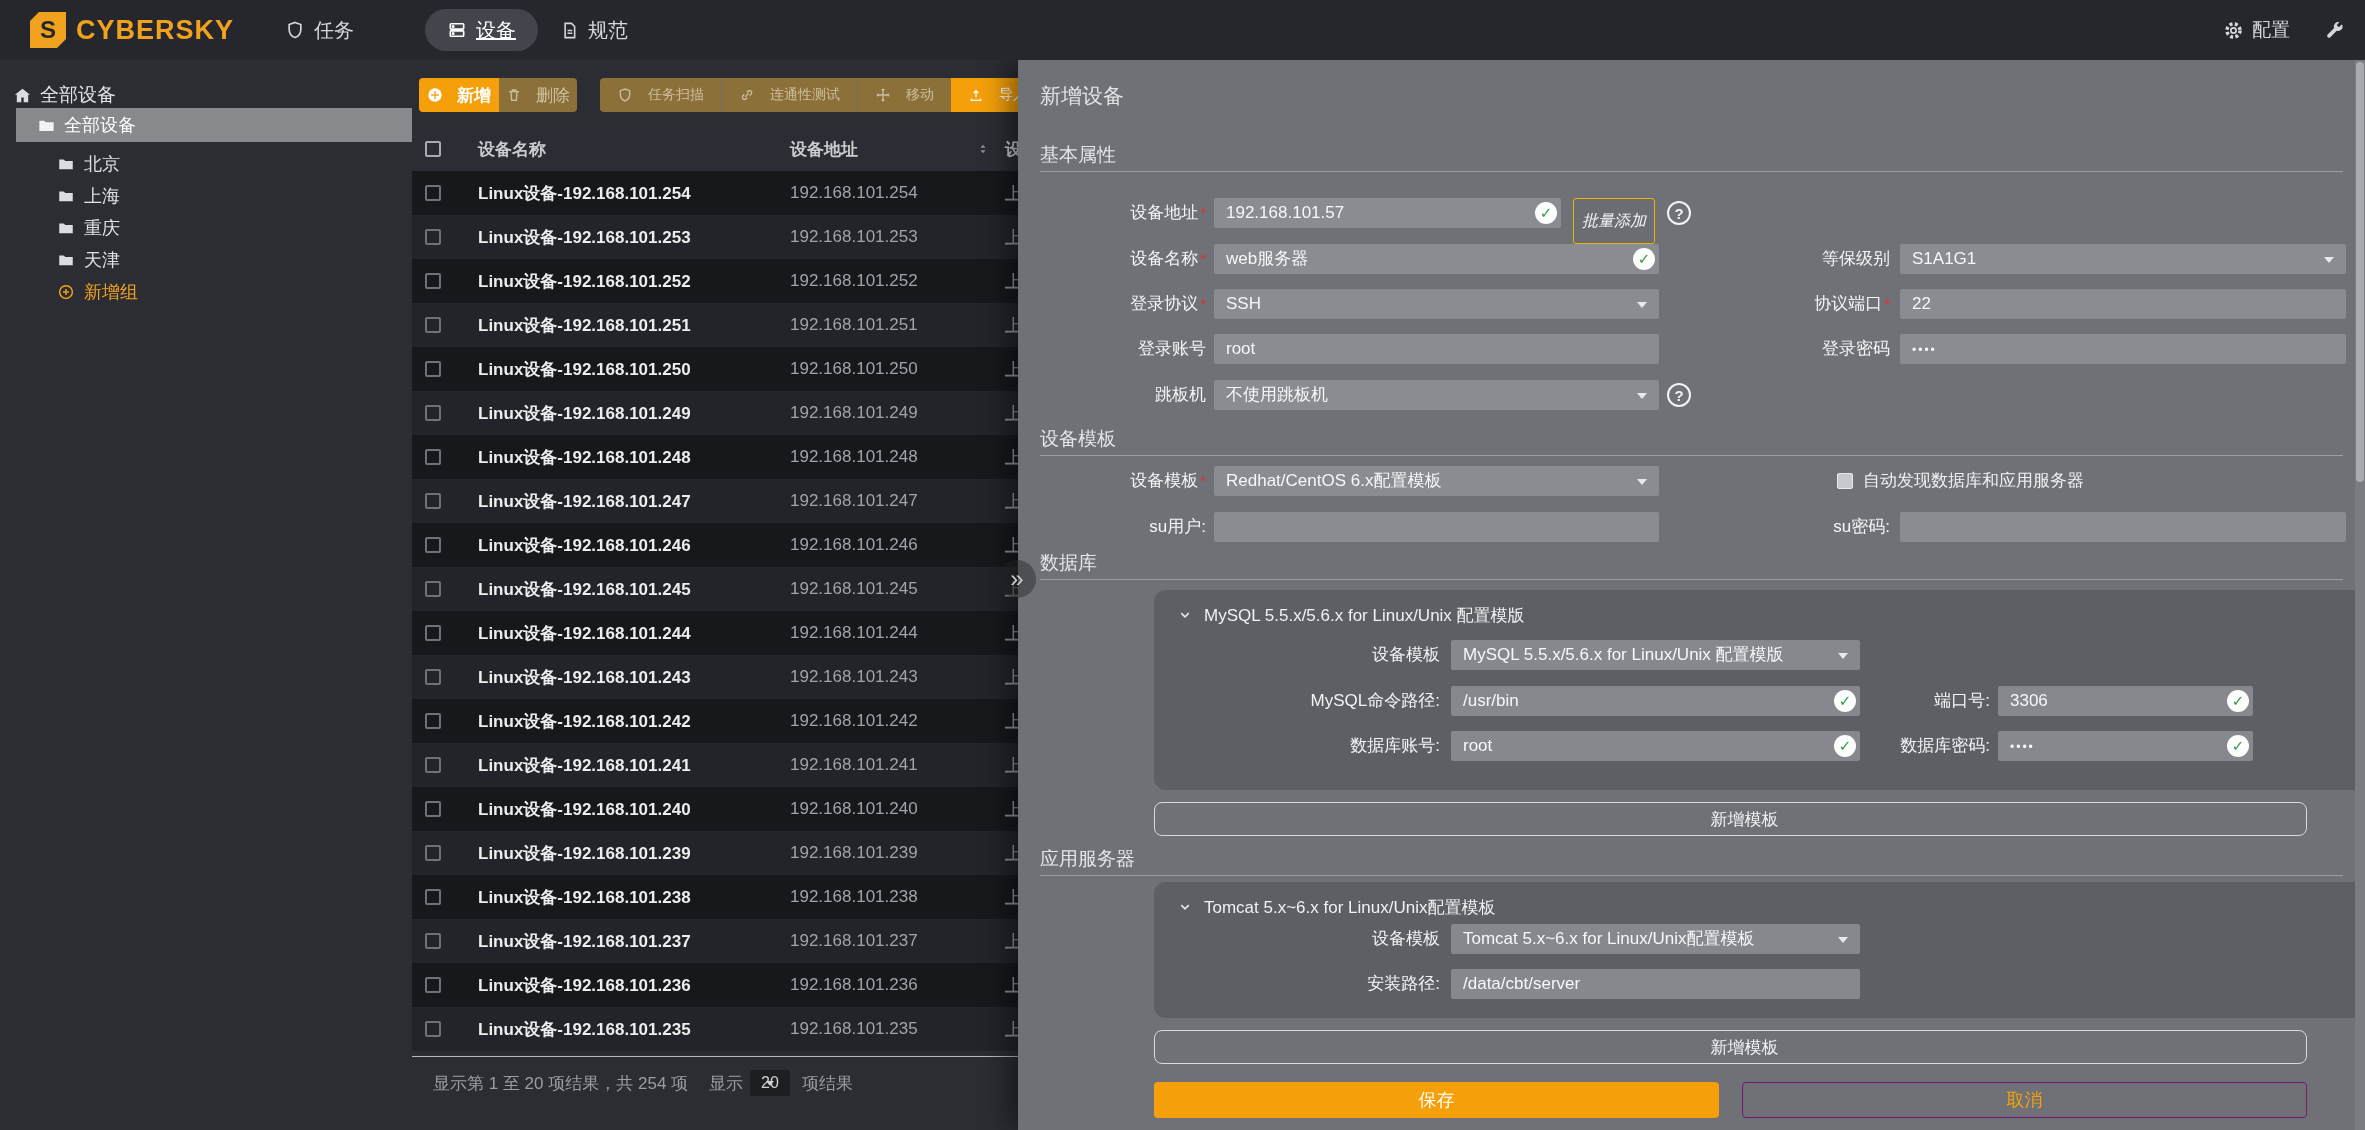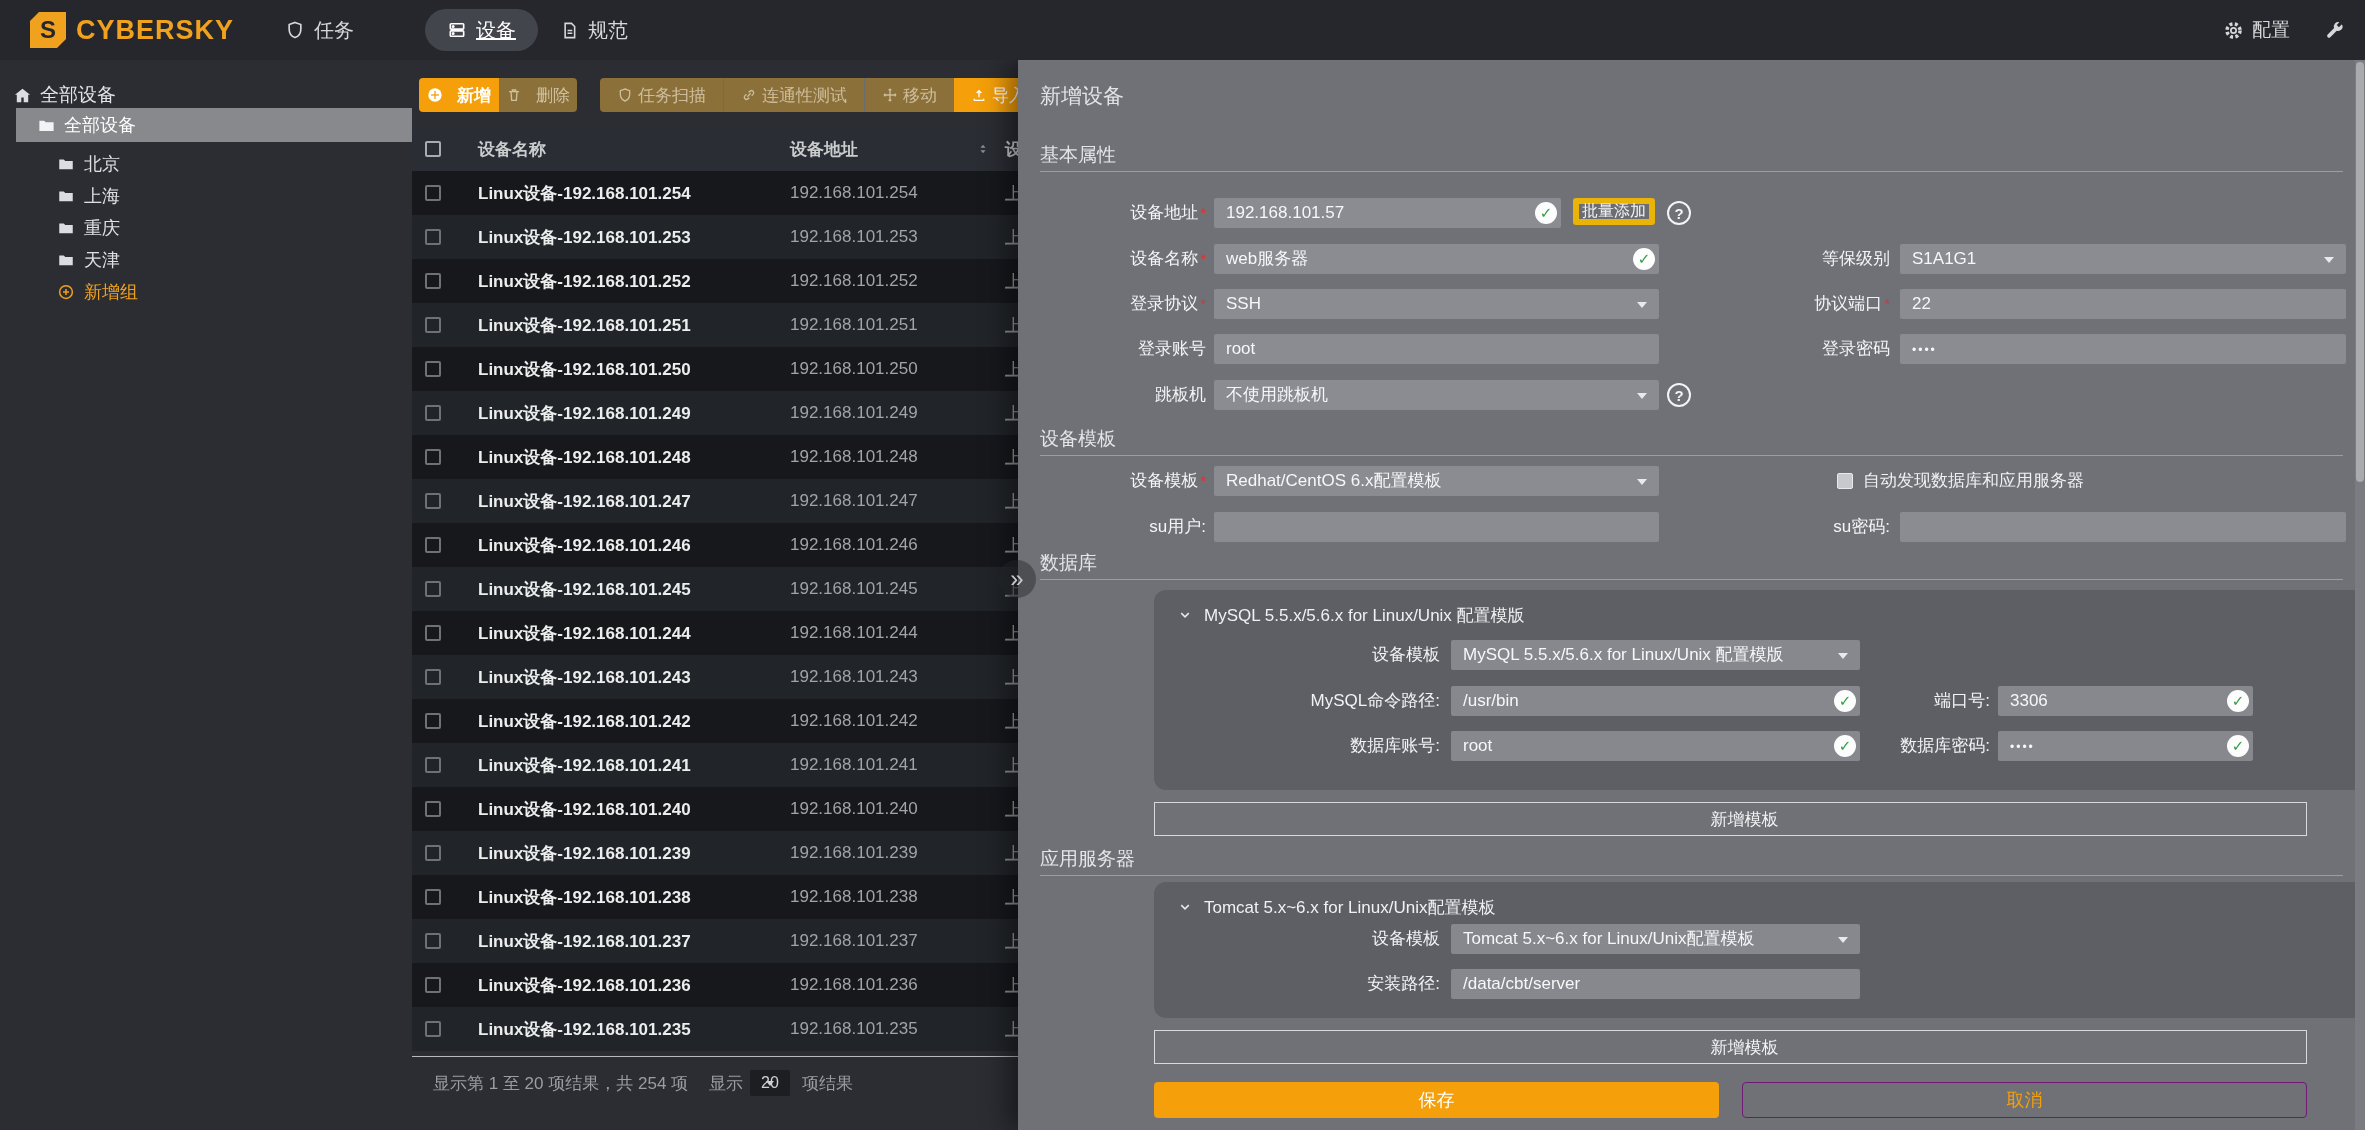--- a/index.html
+++ b/index.html
@@ -31,21 +31,21 @@
   .tree-child .t-icon { left:56px; } .tree-child .t-label { left:84px; }
   .tree-row.accent { color:#f0a11e; }
 
   
   .content { position:absolute; left:412px; top:60px; right:0; height:1070px; background:#2b2d33; }
   .toolbar { position:absolute; left:0; top:18px; height:34px; width:100%; }
   .tbtn { position:absolute; top:0; height:34px; display:flex; align-items:center; justify-content:center; gap:14px; font-size:17px; cursor:pointer; }
   .btn-add { left:7px; width:80px; background:#f5a00a; color:#fff; border-radius:4px 0 0 4px; font-weight:bold; }
   .btn-del { left:87px; width:78px; background:#8c7039; color:#cfc1a0; border-radius:0 4px 4px 0; cursor:default; }
   .tgroup { position:absolute; left:188px; top:0; height:34px; width:560px; display:flex; align-items:stretch; border-radius:4px; overflow:hidden; }
-  .gbtn { display:flex; align-items:center; gap:5px; padding:0 17px; font-size:17px; background:#8c7039; color:rgba(243,235,216,0.62); cursor:default; }
+  .gbtn { display:flex; align-items:center; gap:15px; padding:0 17px; font-size:14px; background:#8c7039; color:rgba(243,235,216,0.62); cursor:default; }
   .gbtn.on { background:#f5a00a; color:#fff; cursor:pointer; }
   .gsep { width:1px; background:rgba(255,255,255,0.30); }
   .gsep.osep { background:rgba(255,255,255,0.55); }
 
   .thead { position:absolute; left:0; top:67px; width:1120px; height:44px; background:#2a2d33; color:#caccce; font-size:17px; font-weight:bold; }
   .thead span { position:absolute; top:50%; transform:translateY(-50%); }
   .cb { position:absolute; top:50%; transform:translateY(-50%); width:16px; height:16px; border:2px solid #a9abaf; border-radius:2px; background:transparent; cursor:pointer; }
   .row-cb { border:2px solid #6f7176; }
   .tbody { position:absolute; left:0; top:111px; width:1120px; }
   .trow { position:relative; width:1120px; height:44px; cursor:pointer; }
@@ -78,37 +78,37 @@
   .star { color:#e03131; font-size:15px; vertical-align:top; margin-left:2px; }
   .fld { position:absolute; height:30px; background:#8a8c91; border-radius:2px; color:#f6f7f8; font-size:17px; line-height:30px;
          padding:0 34px 0 12px; white-space:nowrap; overflow:hidden; cursor:text; }
   .fld-l { left:196px; width:445px; } .fld-r { left:882px; width:446px; }
   .sel { cursor:pointer; }
   .sel::after { content:""; position:absolute; right:12px; top:13px; border:5px solid transparent; border-top:6px solid #e8e9eb; }
   .chk-ok { position:absolute; right:4px; top:4px; width:22px; height:22px; background:#fdfdfd; border-radius:50%;
             color:#2f9e44; font-size:15px; font-weight:bold; display:flex; align-items:center; justify-content:center; }
   .help { position:absolute; width:24px; height:24px; border:2px solid #f2f3f4; border-radius:50%; color:#f2f3f4;
           font-size:15px; font-weight:bold; display:flex; align-items:center; justify-content:center; top:3px; cursor:pointer; }
-  .mini-btn { position:absolute; left:555px; width:82px; height:27px; background:#6b6d73; border:6px solid #eab308; border-radius:3px;
-              color:#f4f5f6; font-size:16px; display:flex; align-items:center; justify-content:center; cursor:pointer; }
+  .mini-btn { position:absolute; left:555px; width:82px; height:46px; background:#6b6d73; border:1px solid #eab308; border-radius:3px;
+              color:#f4f5f6; font-size:16px; display:flex; align-items:center; justify-content:center; cursor:pointer;font-style:italic; }
   .frow { position:absolute; left:0; width:100%; height:30px; }
   .pwd { font-size:12px; letter-spacing:2px; }
   .ckbox { position:absolute; left:819px; top:7px; width:16px; height:16px; background:#c7c9cd; border:1px solid #e9e9eb; border-radius:2px; cursor:pointer; }
   .ck-label { position:absolute; left:845px; font-size:17px; color:#eff0f1; line-height:30px; }
 
   .sub-panel { position:absolute; left:136px; width:1268px; background:#5d5f64; border-radius:12px; }
   .sp-caret { position:absolute; left:22px; top:16px; width:18px; height:18px; color:#e8e9eb; cursor:pointer; }
   .sp-title { position:absolute; left:50px; top:14px; font-size:17px; color:#f0f1f2; }
   .sp-help { right:16px; top:12px; }
   .sp-lab { position:absolute; width:200px; text-align:right; font-size:17px; color:#f2f3f4; line-height:30px; white-space:nowrap; }
   .sp-lab-l { left:86px; } .sp-lab-r { left:636px; width:200px; }
   .sp-fld { position:absolute; height:30px; background:#86888d; border-radius:2px; color:#f6f7f8; font-size:17px; line-height:30px;
             padding:0 34px 0 12px; white-space:nowrap; overflow:hidden; }
   .sp-fld-l { left:297px; width:409px; } .sp-fld-r { left:844px; width:255px; }
-  .wide-btn { position:absolute; left:136px; width:1153px; height:34px; border:1px solid #d8d9db; border-radius:0; background:transparent;
+  .wide-btn { position:absolute; left:136px; width:1153px; height:34px; border:1px solid #d8d9db; border-radius:8px; background:transparent;
               color:#f2f3f4; font-size:17px; display:flex; align-items:center; justify-content:center; cursor:pointer;padding-left:28px; }
   .btn-save { position:absolute; left:136px; width:565px; height:36px; background:#f5a00a; border-radius:4px; color:#fff; font-size:18px;
               display:flex; align-items:center; justify-content:center; cursor:pointer; }
   .btn-cancel { position:absolute; left:724px; width:565px; height:36px; border:1px solid #701a75; border-radius:4px; color:#f5a00a;
                 font-size:18px; display:flex; align-items:center; justify-content:center; cursor:pointer; }
   .ov-scrollbar { position:absolute; right:0; top:0; width:10px; height:100%; background:#7a7c81; }
   .ov-thumb { position:absolute; right:1px; top:2px; width:8px; height:420px; background:#a9abaf; border-radius:4px; cursor:grab; }
 
   svg { display:block; }
 </style>

